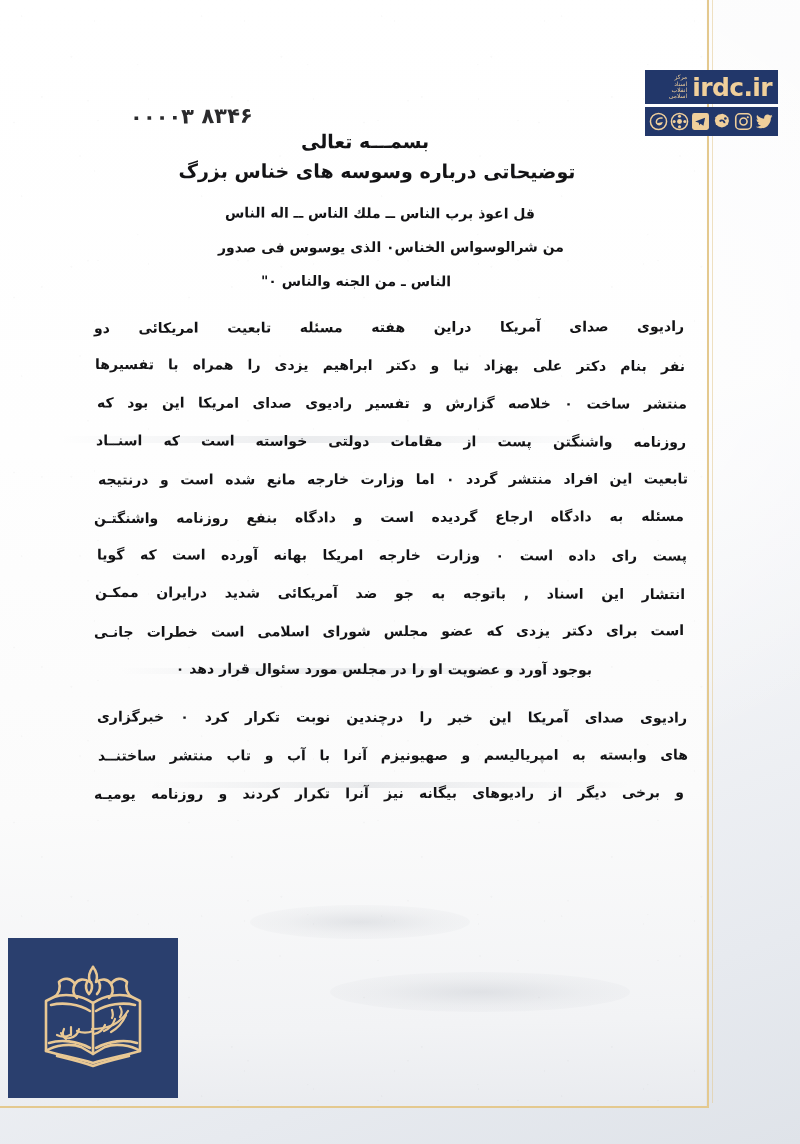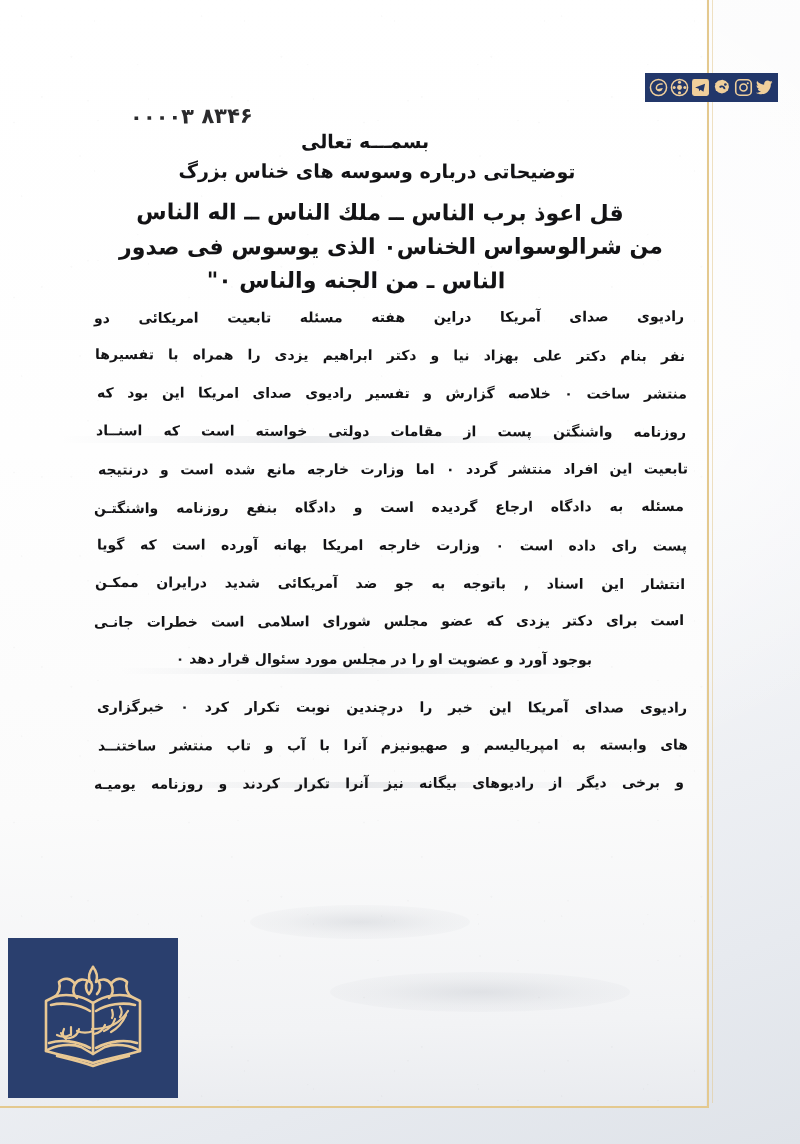--- a/index.html
+++ b/index.html
@@ -142,24 +142,25 @@
   }
   .subject {
     font-size: 19px;
     letter-spacing: 0.3px;
     margin: 8px 0 14px 0;
     padding-right: 30px;
     text-align: center;
   }
 
   .quran {
-    font-size: 22px;
+    font-size: 14px;
     line-height: 34px;
     letter-spacing: 0.2px;
     text-align: center;
+    margin-bottom: 10px;
   }
   .quran .line { display: block; }
   .q1 { padding-right: 20px; }
   .q2 { padding-right: 4px; }
   .q3 { padding-right: 70px; }
 
   .para {
     font-size: 14px;
     line-height: 38px;
     letter-spacing: 0.1px;
@@ -322,20 +323,29 @@
       <span class="line j2">راديوى صداى آمريكا اين خبر را درچندين نوبت تكرار كرد ٠ خبرگزارى</span>
       <span class="line j4">هاى وابسته به امپرياليسم و صهيونيزم آنرا با آب و تاب منتشر ساختنــد</span>
       <span class="line j1">و برخى ديگر از راديوهاى بيگانه نيز آنرا تكرار كردند و روزنامه يوميـه</span>
 
     </div>
 
   </div>
 
   <div class="irdc-badge">
 
+    <div class="irdc-row1">
+      <span class="irdc-wordmark">irdc.ir</span>
+      <span class="irdc-fa-stack">
+        <span>مركز</span>
+        <span>اسناد</span>
+        <span>انقلاب</span>
+        <span>اسلامى</span>
+      </span>
+    </div>
 
     <div class="irdc-row2">
 
       <span class="soc">
         <svg width="19" height="19" viewBox="0 0 24 24">
           <circle cx="12" cy="12" r="10.2" fill="none" stroke="#f0cf9b" stroke-width="1.9"></circle>
           <path d="M16.4 7.6c-3.3-.6-6.4 1.1-7 4-.5 2.4 1.1 4.4 3.5 4.4 1.6 0 2.9-.9 3.2-2.2l-4.6.9" fill="none" stroke="#f0cf9b" stroke-width="1.9" stroke-linecap="round"></path>
         </svg>
       </span>
 

